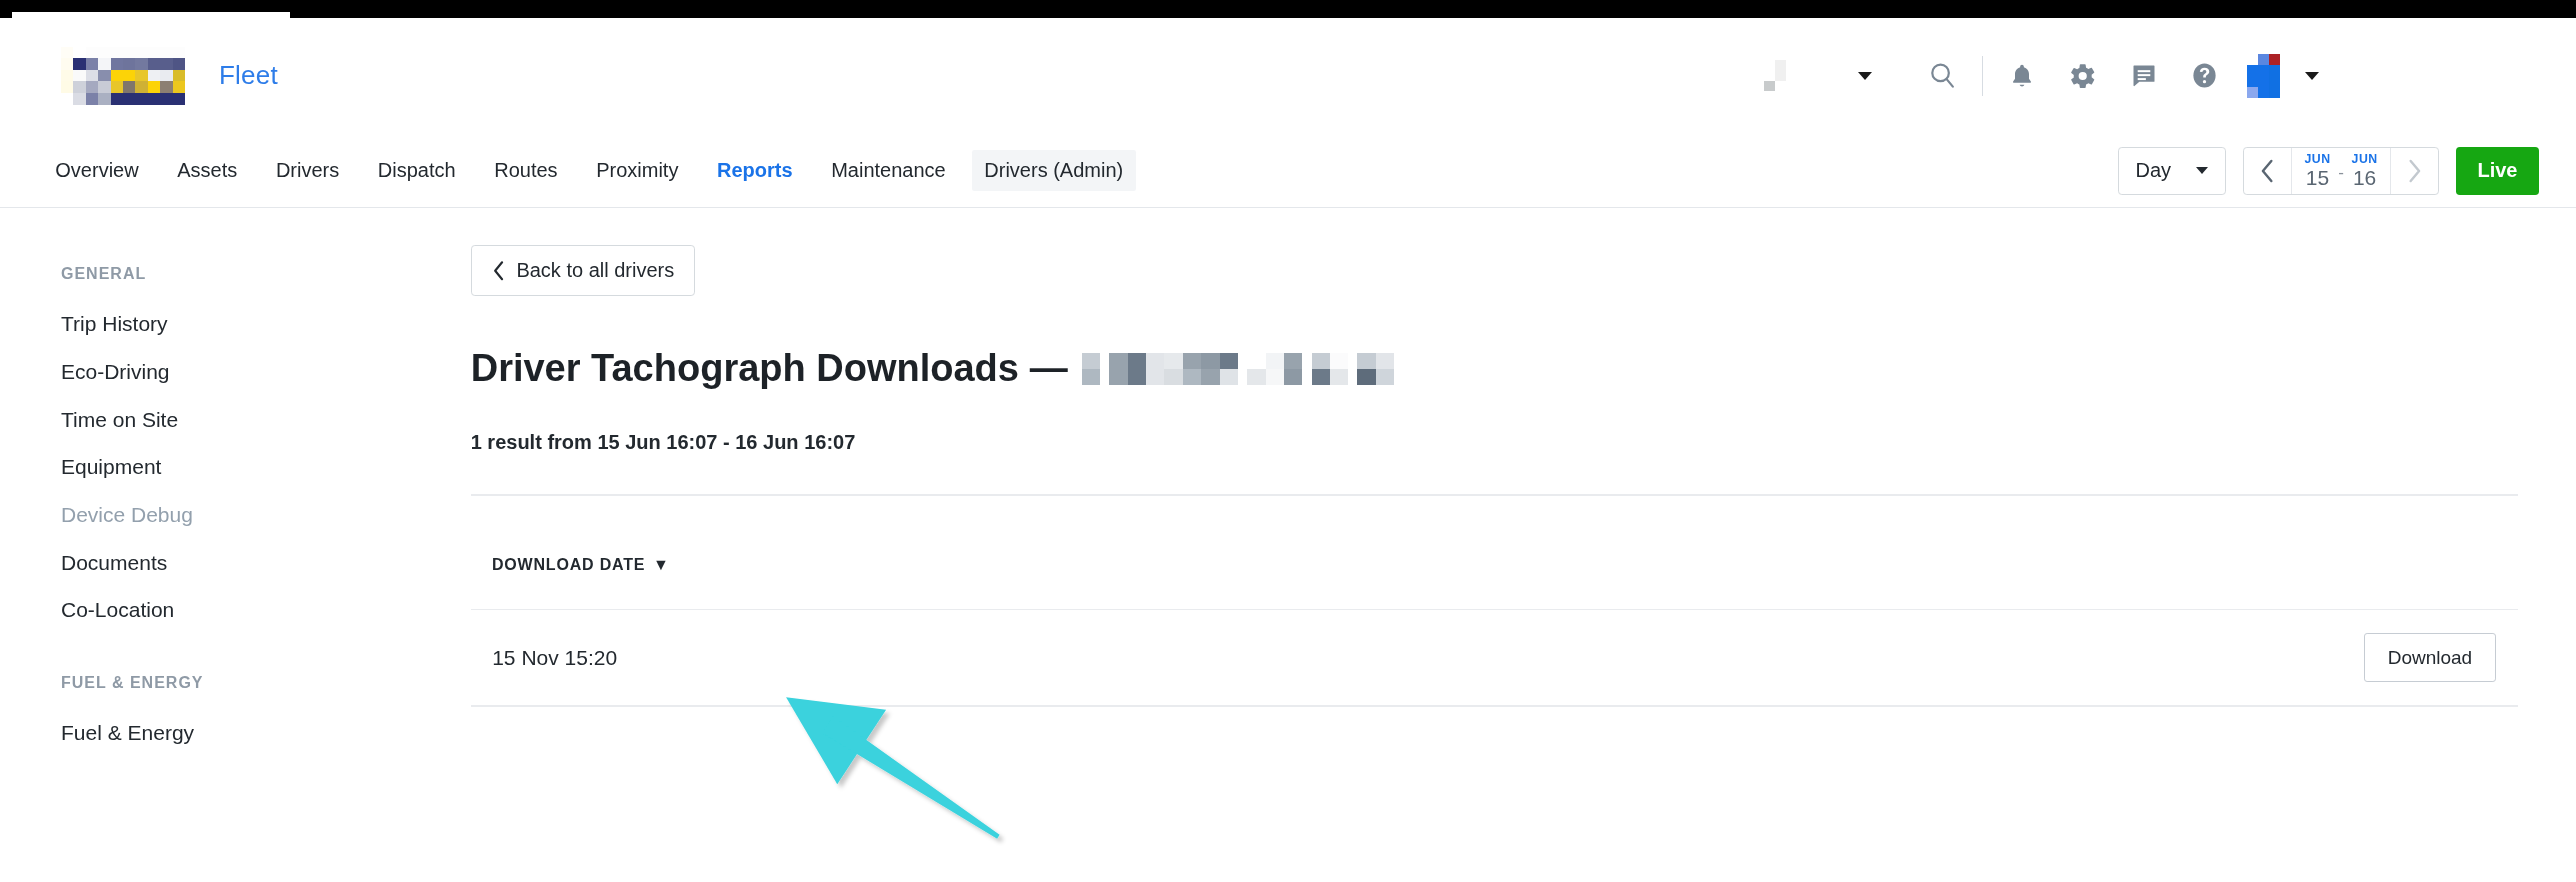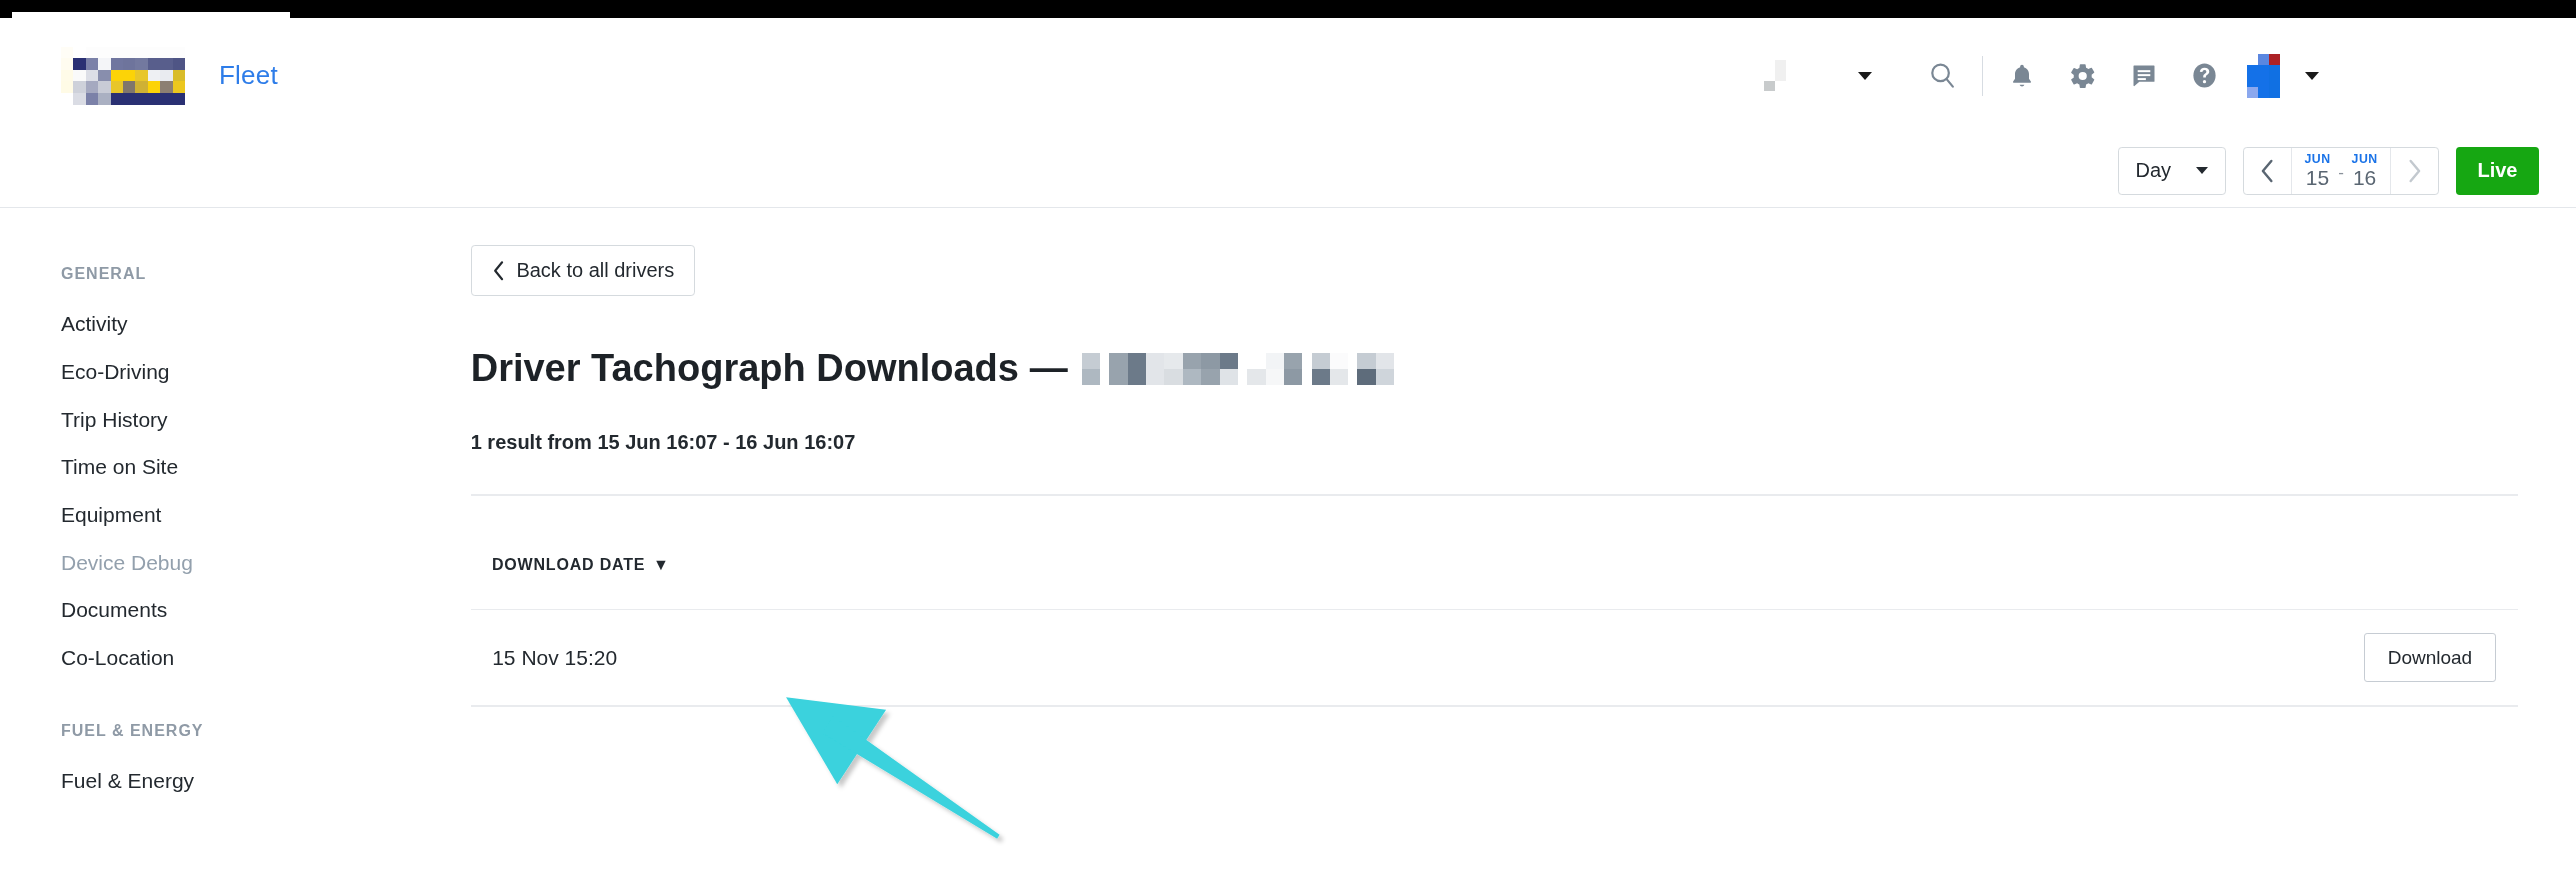--- a/index.html
+++ b/index.html
@@ -278,20 +278,31 @@
         <i style="background: rgb(139, 168, 238);"></i>
         <i style="background: rgb(20, 113, 232);"></i>
         <i style="background: rgb(16, 112, 227);"></i>
         <i style="background: rgb(255, 255, 255);"></i>
       </div>
     <div id="avatar-caret" class="caret-dn"></div>
   </div>
 </div>
 
 <div id="navbar">
+  <div id="nav-items">
+      <div class="nav-item">Overview</div>
+      <div class="nav-item">Assets</div>
+      <div class="nav-item">Drivers</div>
+      <div class="nav-item">Dispatch</div>
+      <div class="nav-item">Routes</div>
+      <div class="nav-item">Proximity</div>
+      <div class="nav-item active">Reports</div>
+      <div class="nav-item">Maintenance</div>
+      <div class="nav-item hovered">Drivers (Admin)</div>
+    </div>
 
   <div id="nav-right">
 
     <div id="period-select">
       <span>Day</span>
       <span class="caret-sm"></span>
     </div>
 
     <div id="date-range">
       <div class="dr-arrow left">
@@ -316,23 +327,22 @@
           </svg>
       </div>
     </div>
 
     <div id="live-btn">Live</div>
   </div>
 </div>
 
 <div id="sidebar">
     <div class="side-group-title">GENERAL</div>
-    <div class="side-item">Activity</div>
+    <div class="side-item">Trip History</div>
     <div class="side-item">Eco-Driving</div>
-    <div class="side-item">Trip History</div>
     <div class="side-item">Time on Site</div>
     <div class="side-item">Equipment</div>
     <div class="side-item muted">Device Debug</div>
     <div class="side-item">Documents</div>
     <div class="side-item">Co-Location</div>
     <div class="side-group-title second">FUEL &amp; ENERGY</div>
     <div class="side-item">Fuel &amp; Energy</div>
   </div>
 
 <div id="main">

